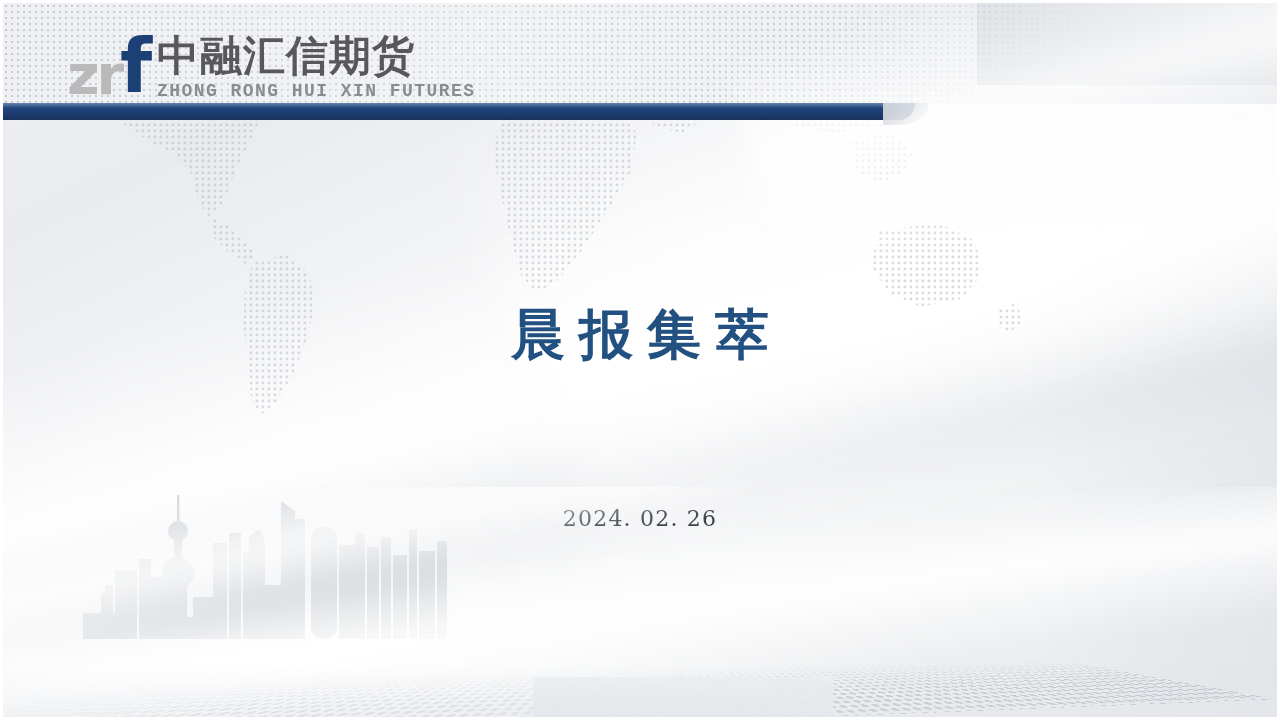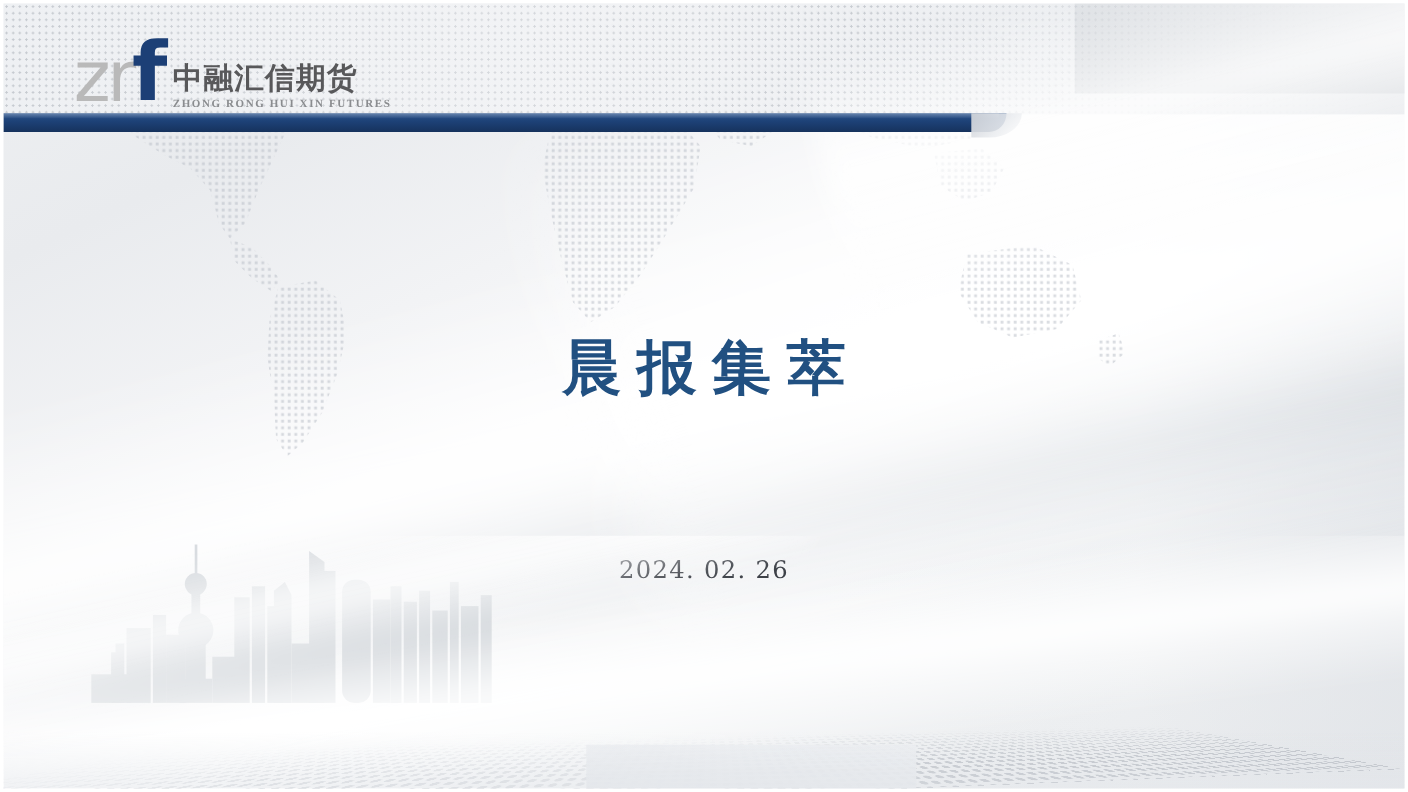--- a/index.html
+++ b/index.html
@@ -190,22 +190,22 @@
     position: relative;
     width: 84px;
     height: 62px;
     flex: 0 0 auto;
   }
   .logo-zr {
     position: absolute;
     left: 0;
     bottom: -2px;
     font-family: "DejaVu Sans", sans-serif;
-    font-weight: 400;
-    font-size: 64px;
+    font-weight: 700;
+    font-size: 56px;
     line-height: 1;
     letter-spacing: -3px;
     color: #b9b9b9;
   }
   .logo-f {
     position: absolute;
     left: 53px;
     bottom: -2px;
     font-family: "DejaVu Sans", sans-serif;
     font-weight: 700;
@@ -213,30 +213,30 @@
     line-height: 1;
     color: #1c3f76;
   }
   .logo-text {
     margin-left: 6px;
     padding-bottom: 1px;
   }
   .logo-cn {
     font-family: "DejaVu Sans", "Liberation Sans", sans-serif;
     font-weight: 700;
-    font-size: 27px;
+    font-size: 42px;
     line-height: 1.02;
     letter-spacing: 1px;
     color: #58585a;
     white-space: nowrap;
   }
   .logo-en {
-    font-family: Liberation Serif, serif;
+    font-family: Liberation Mono, monospace;
     font-weight: 700;
-    font-size: 10px;
+    font-size: 18px;
     line-height: 1;
     letter-spacing: 1.45px;
     color: #8a8c8f;
     white-space: nowrap;
     margin-top: 4px;
     text-align: right;
   }
 
   
   .title {

